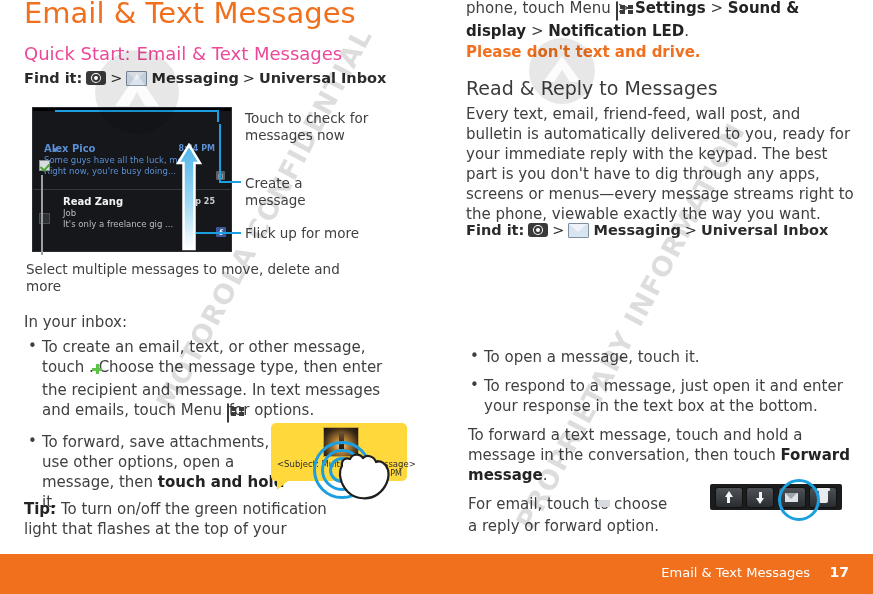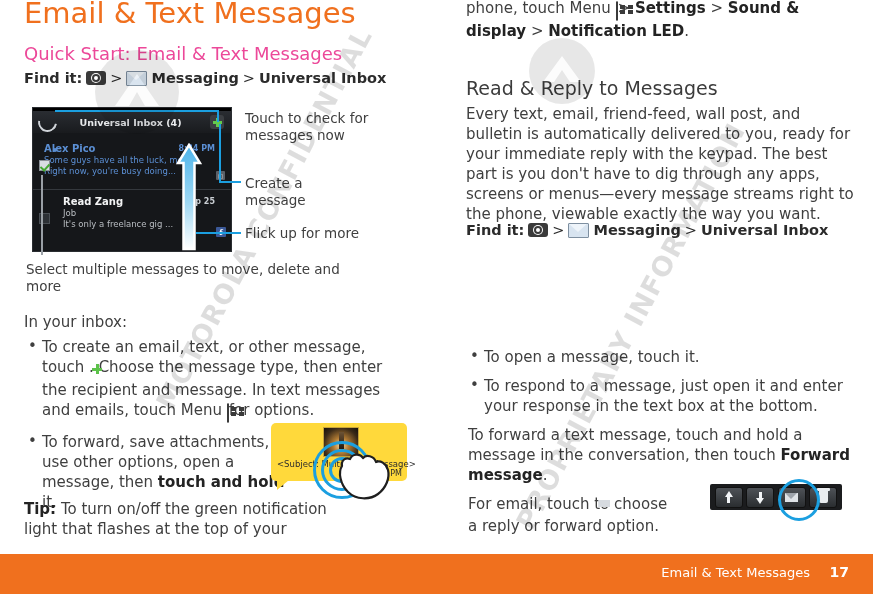--- a/index.html
+++ b/index.html
@@ -309,25 +309,20 @@
     <span class="ic-home"></span>
     <span class="sep">&gt;</span>
     <span class="ic-env"></span>
     <span>Messaging</span>
     <span class="sep">&gt;</span>
     <span>Universal Inbox</span>
   </div>
 
   <div class="phone">
     <div class="phone-top"></div>
-    <div class="phone-hdr">
-      <div class="refresh-ico"></div>
-      <div class="phone-title">Universal Inbox (4)</div>
-      <div class="plus-btn"></div>
-    </div>
 
     <div class="msg unread" style="top:32px;padding-left:11px;">
       <div class="dot"></div>
       <div class="from">Alex Pico</div>
       <div class="l2">Some guys have all the luck, me...</div>
       <div class="l3">Right now, you're busy doing...</div>
       <div class="tm">8:34 PM</div>
     </div>
     <div class="chk" style="top:52px;"></div>
     <div class="badge-att" style="right:6px;top:63px;">▢</div>
@@ -397,20 +392,21 @@
     <svg width="58" height="52" viewBox="0 0 58 52">
       <path d="M6 16 C2 22 4 34 12 42 C20 50 34 50 42 44 C50 38 54 28 52 20
                C50 13 44 10 40 12 C38 6 30 4 27 8 C24 3 16 4 14 9 C10 7 5 10 6 16 Z" fill="#ffffff" stroke="#1f1f1f" stroke-width="2.2" stroke-linejoin="round"></path>
     </svg>
   </div>
 
   <div class="body-txt" style="left:466px;top:-2px;width:390px;">
     <span>phone, touch Menu </span><span class="ic-menu"><i class="a"></i><i class="b"></i><i class="c"></i><i class="d"></i></span><span> &gt; </span><b>Settings</b><span> &gt; </span><b>Sound &amp; display</b><span> &gt; </span><b>Notification LED</b><span>.</span>
   </div>
 
+  <div class="orange-note" style="left:466px;top:43px;">Please don't text and drive.</div>
 
   <div class="h-sec" style="left:466px;top:77px;">Read &amp; Reply to Messages</div>
 
   <div class="body-txt" style="left:466px;top:104px;width:388px;">Every text, email, friend-feed, wall post, and bulletin is automatically delivered to you, ready for your immediate reply with the keypad. The best part is you don't have to dig through any apps, screens or menus—every message streams right to the phone, viewable exactly the way you want.</div>
 
   <div class="finder" style="left:466px;top:222px;">
     <span>Find it:</span>
     <span class="ic-home"></span>
     <span class="sep">&gt;</span>
     <span class="ic-env"></span>

